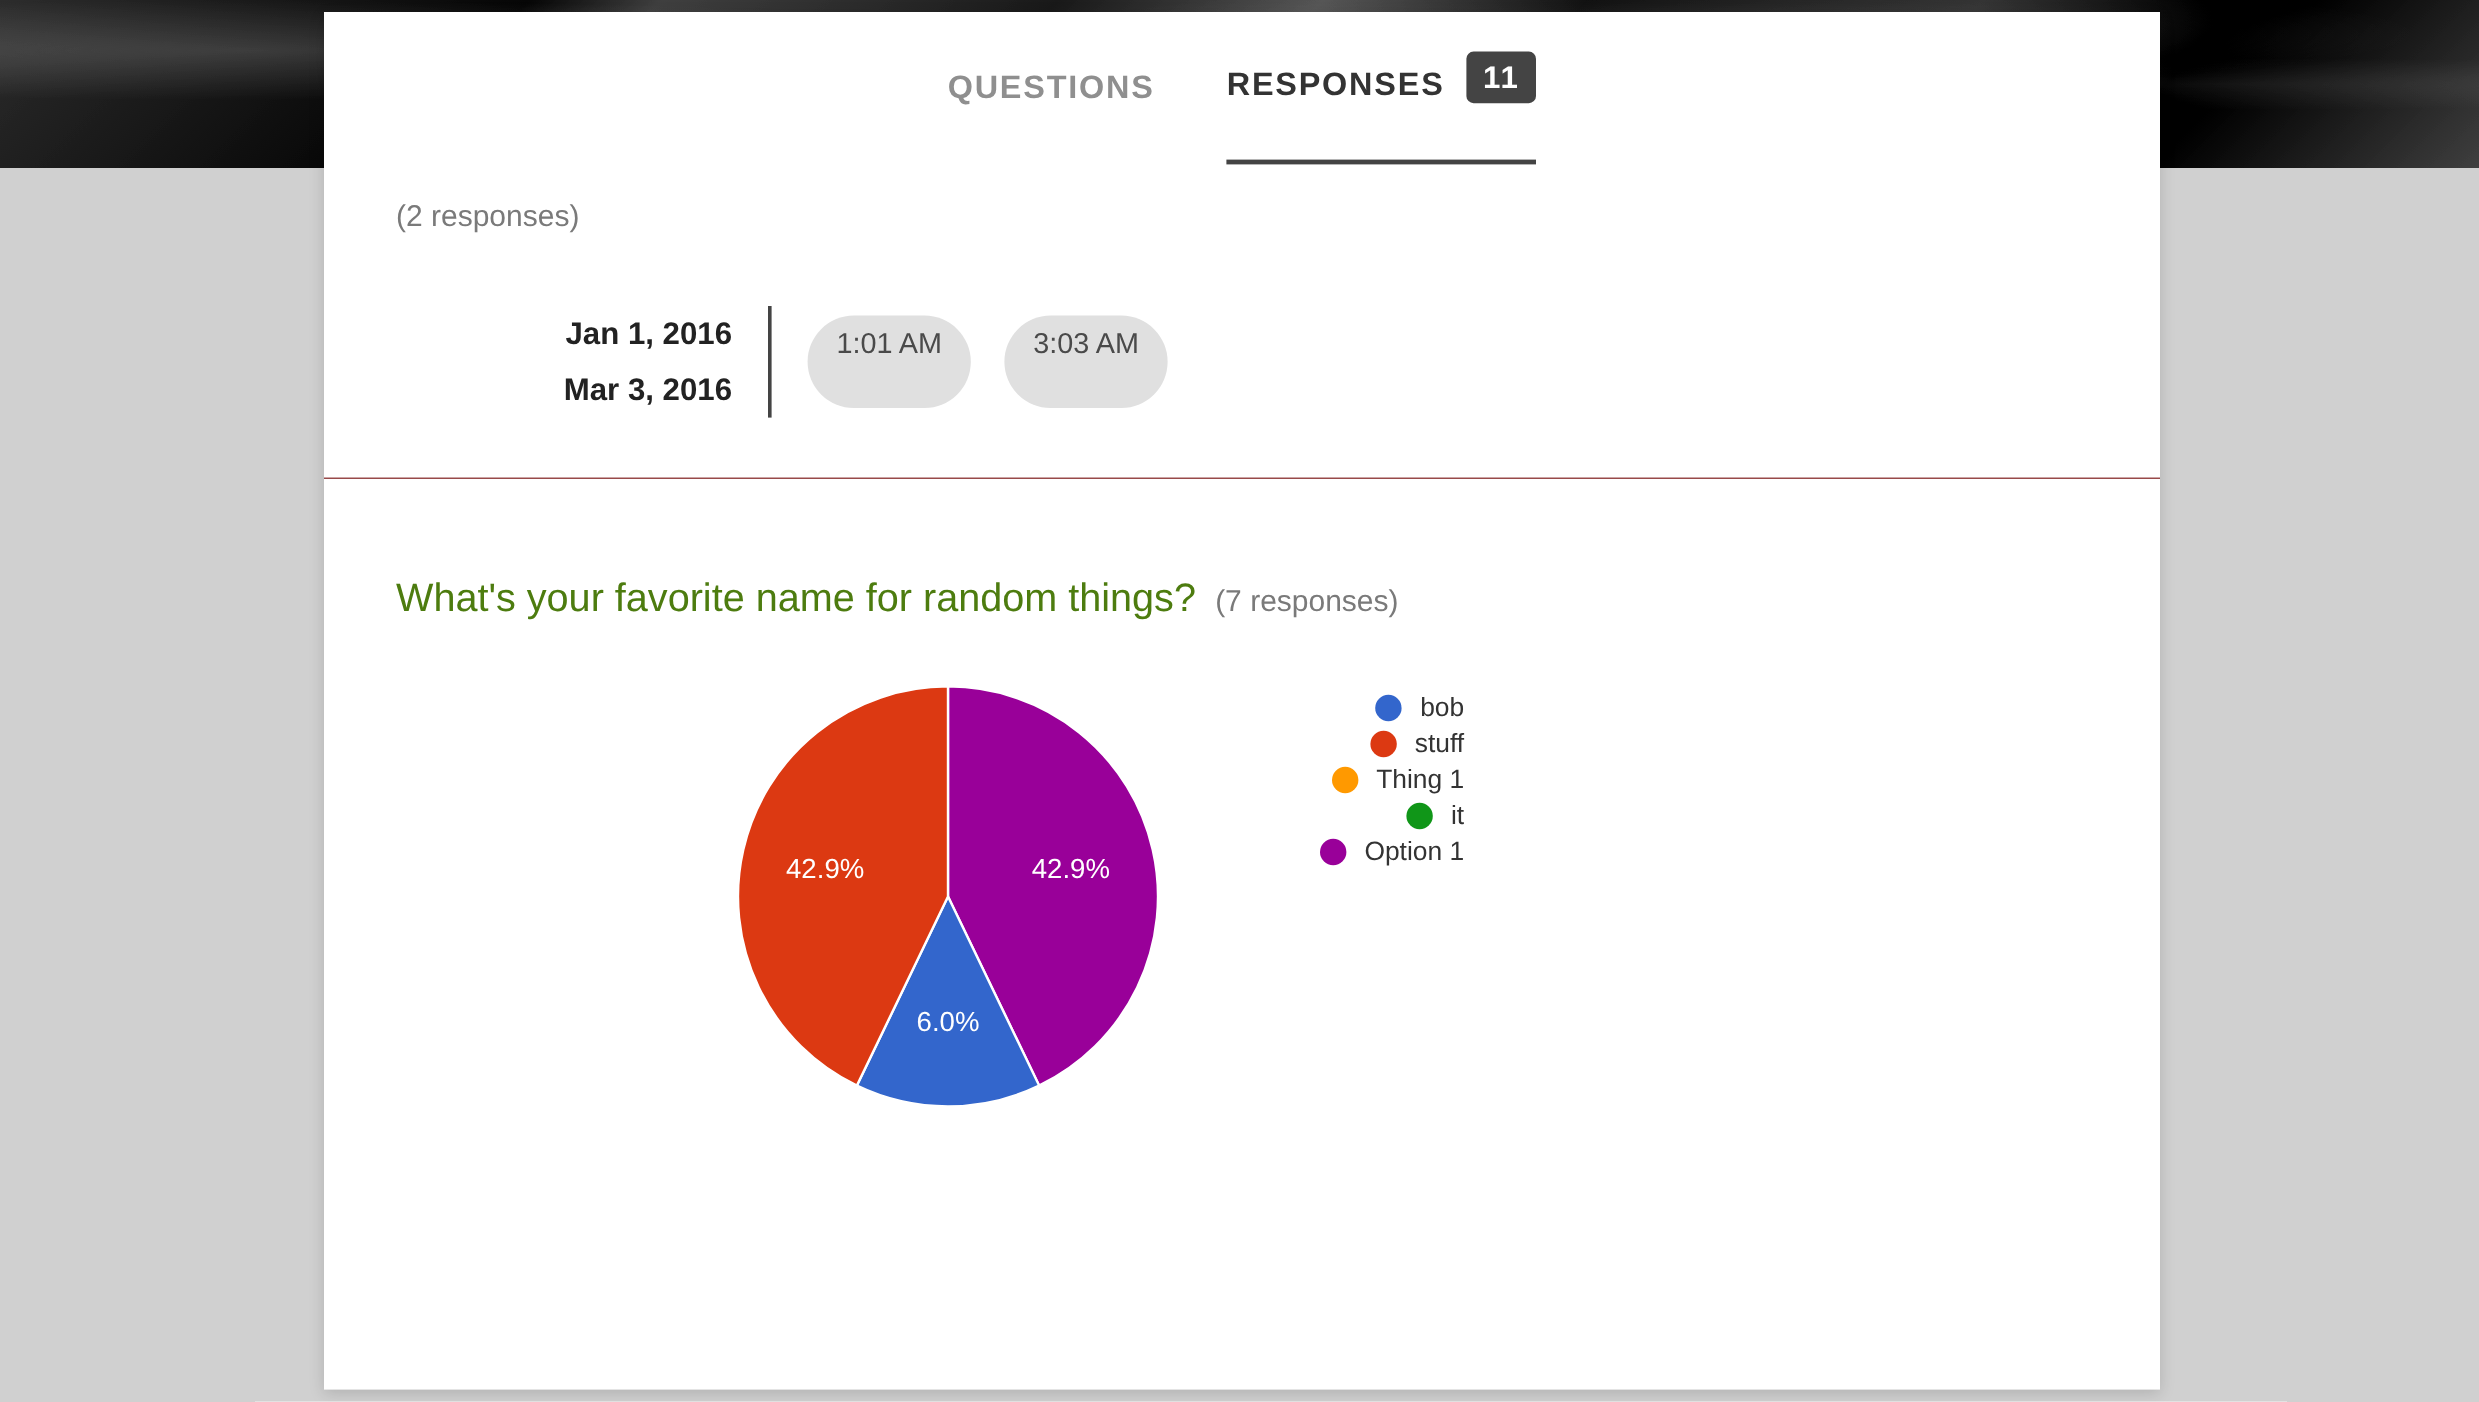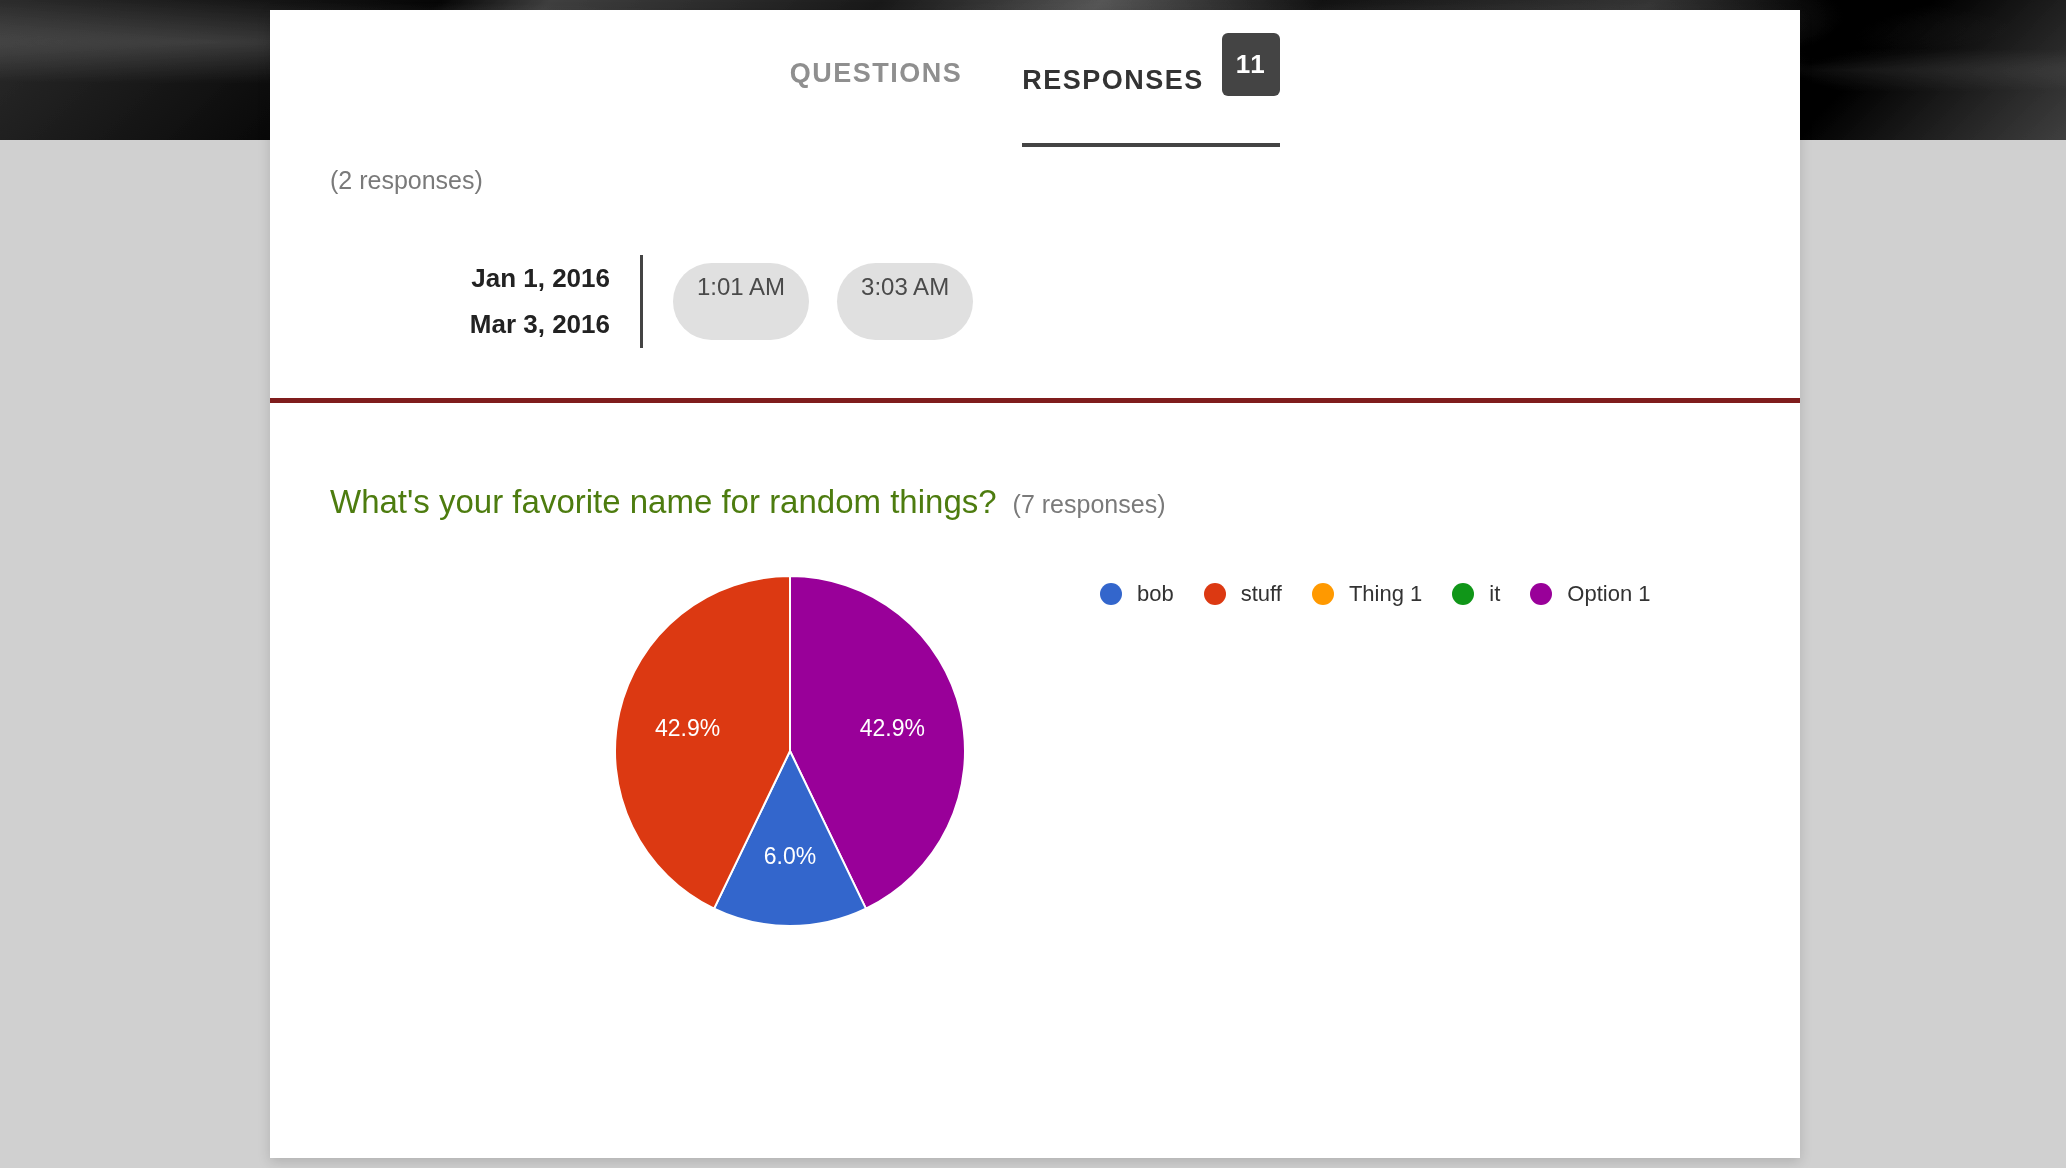--- a/index.html
+++ b/index.html
@@ -65,27 +65,27 @@
     .tab.active {
       color: #333;
       border-bottom: 4px solid #444;
       margin-bottom: -4px;
       padding-bottom: 47px;
     }
     .badge {
       background: #444;
       color: #fff;
       border-radius: 6px;
-      padding: 16px 14px;
+      padding: 6px 14px;
       font-size: 26px;
       font-weight: 600;
     }
     .section1 {
       padding: 30px 60px 50px 60px;
-      border-bottom: 5px solid #7f1d1d;
+      border-bottom: 1px solid #7f1d1d;
     }
     .subcount {
       color: #7a7a7a;
       font-size: 25px;
       margin-bottom: 60px;
     }
     .date-label {
       width: 260px;
       text-align: right;
       padding-right: 30px;
@@ -154,22 +154,22 @@
     .pie-label {
       position: absolute;
       color: #fff;
       font-size: 23px;
       transform: translate(-50%, -50%);
       white-space: nowrap;
       text-align: center;
     }
     .legend {
       display: flex;
-      flex-direction: row;
-      gap: 30px;
+      flex-direction: column;
+      gap: 4px;
       padding-top: 10px;
       align-items: flex-end;
     }
     .legend-item {
       display: flex;
       align-items: center;
       gap: 15px;
       font-size: 22px;
       color: #333;
     }

